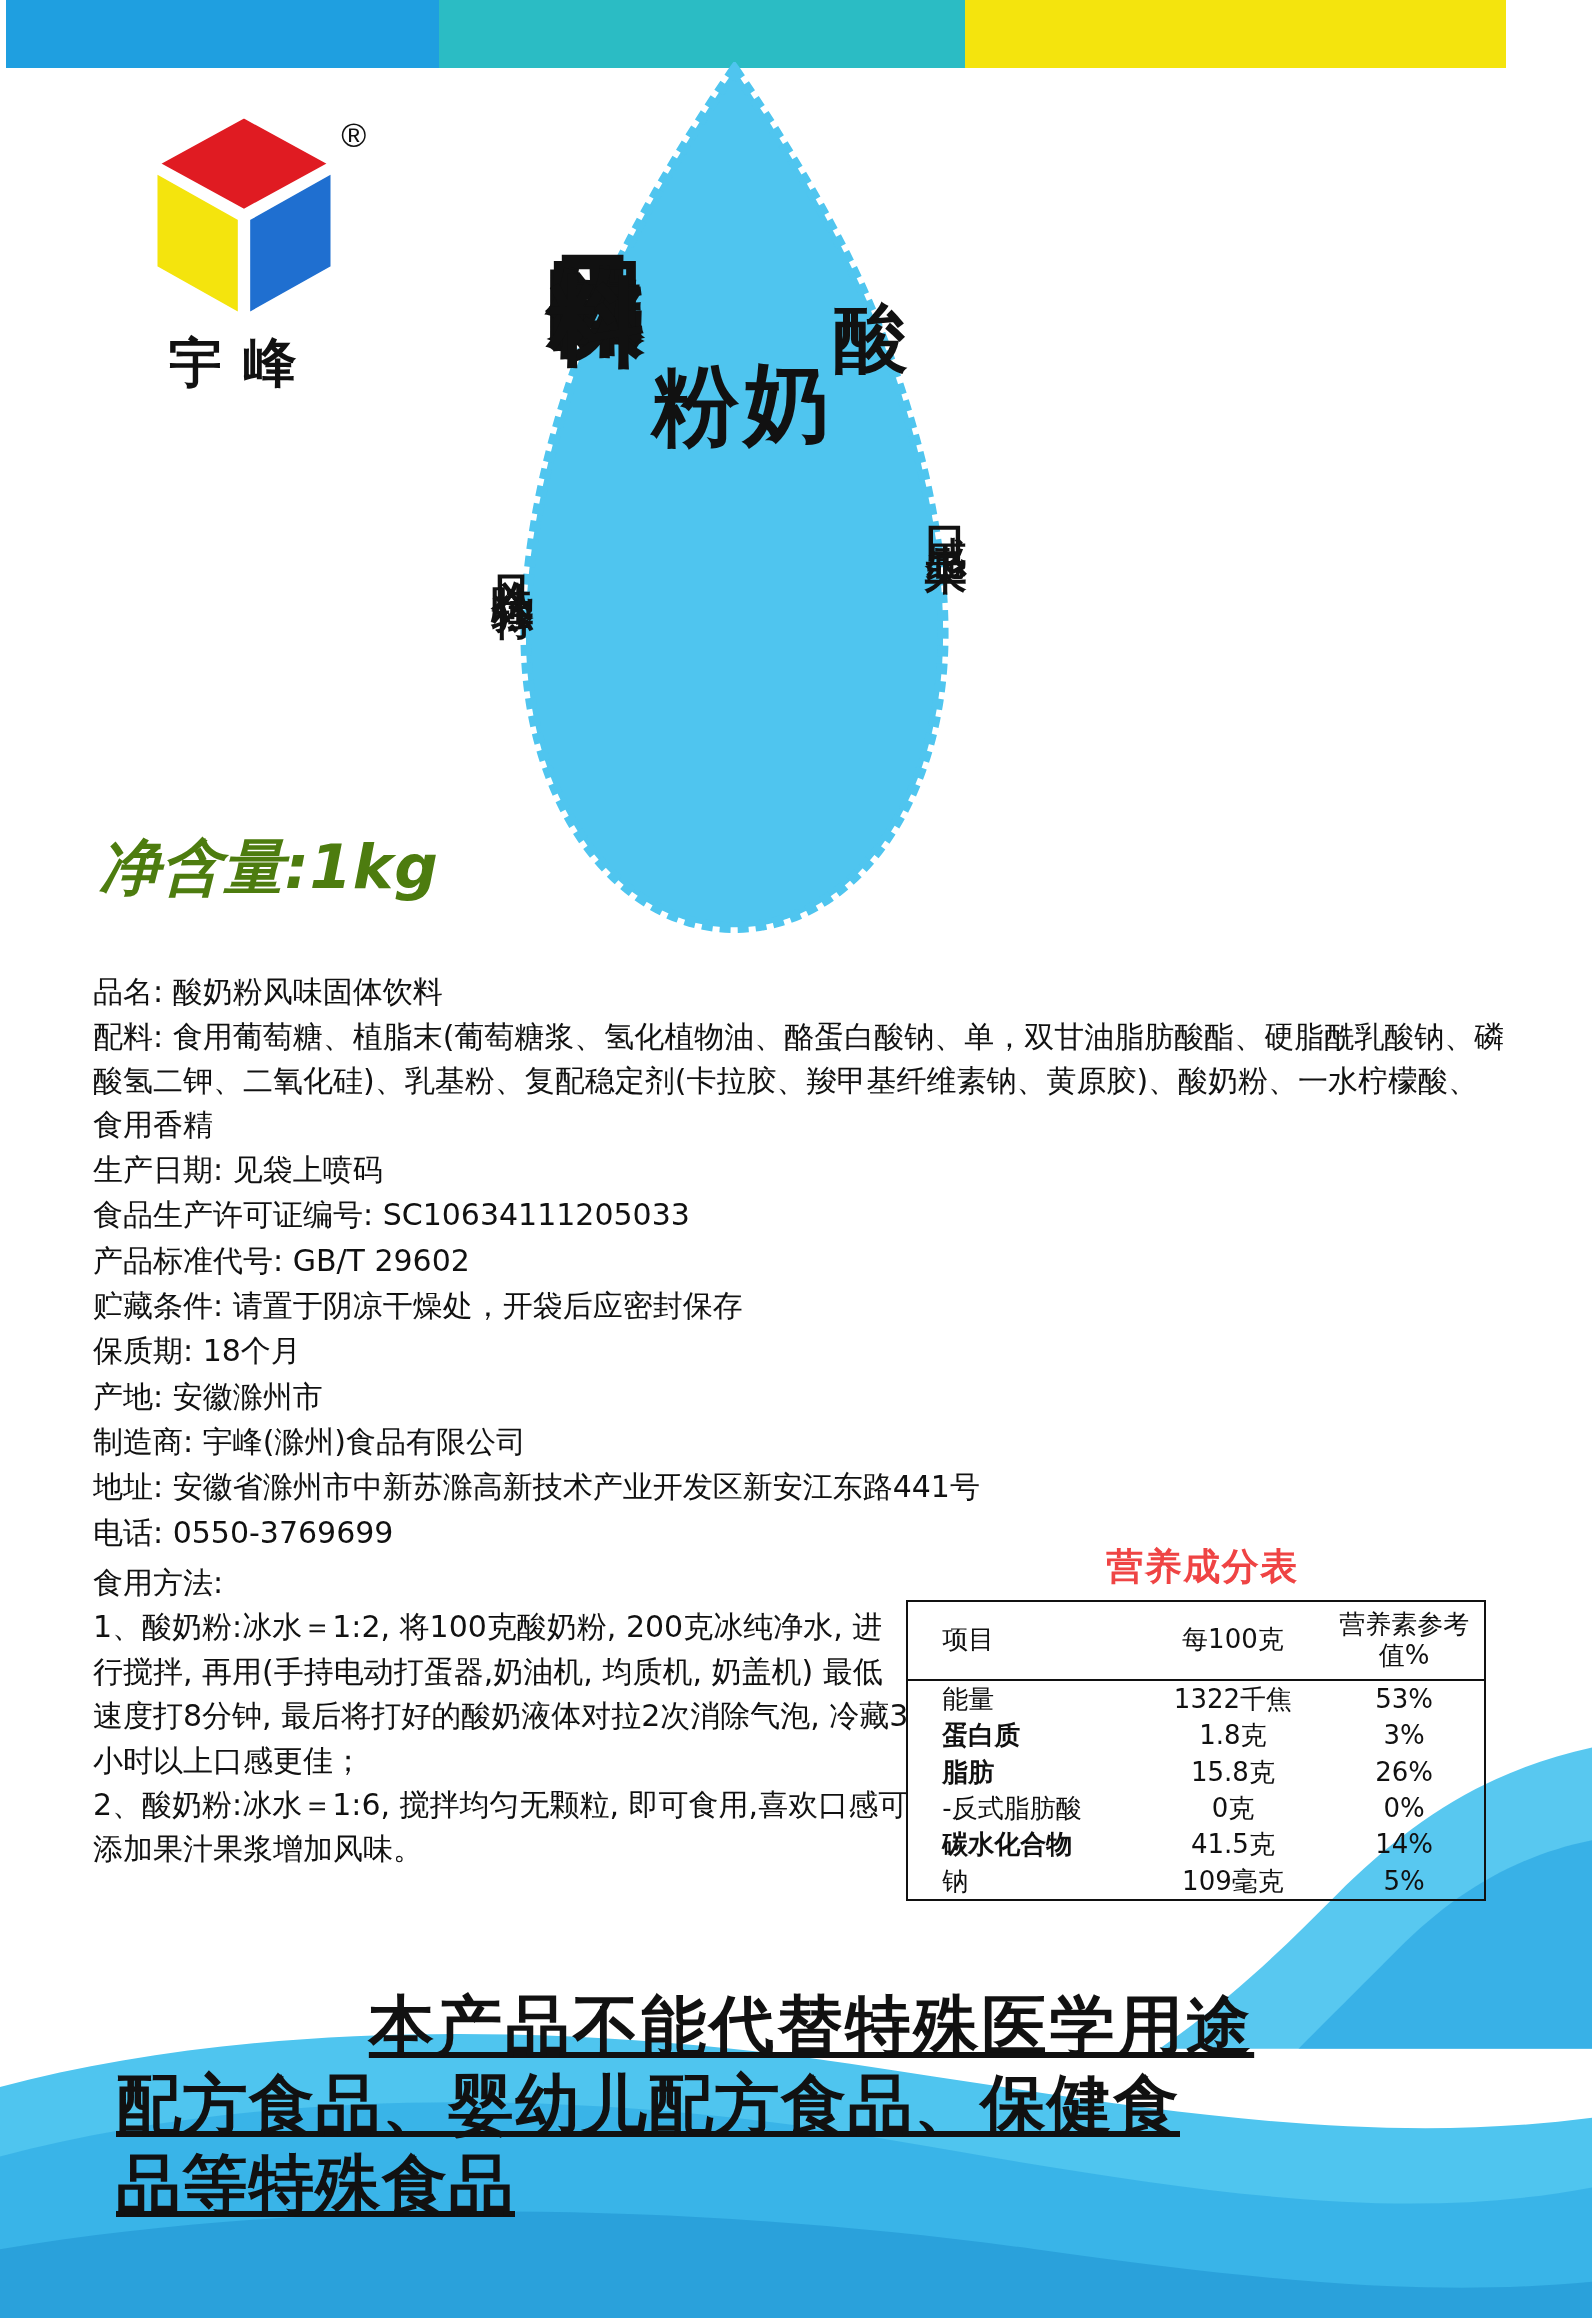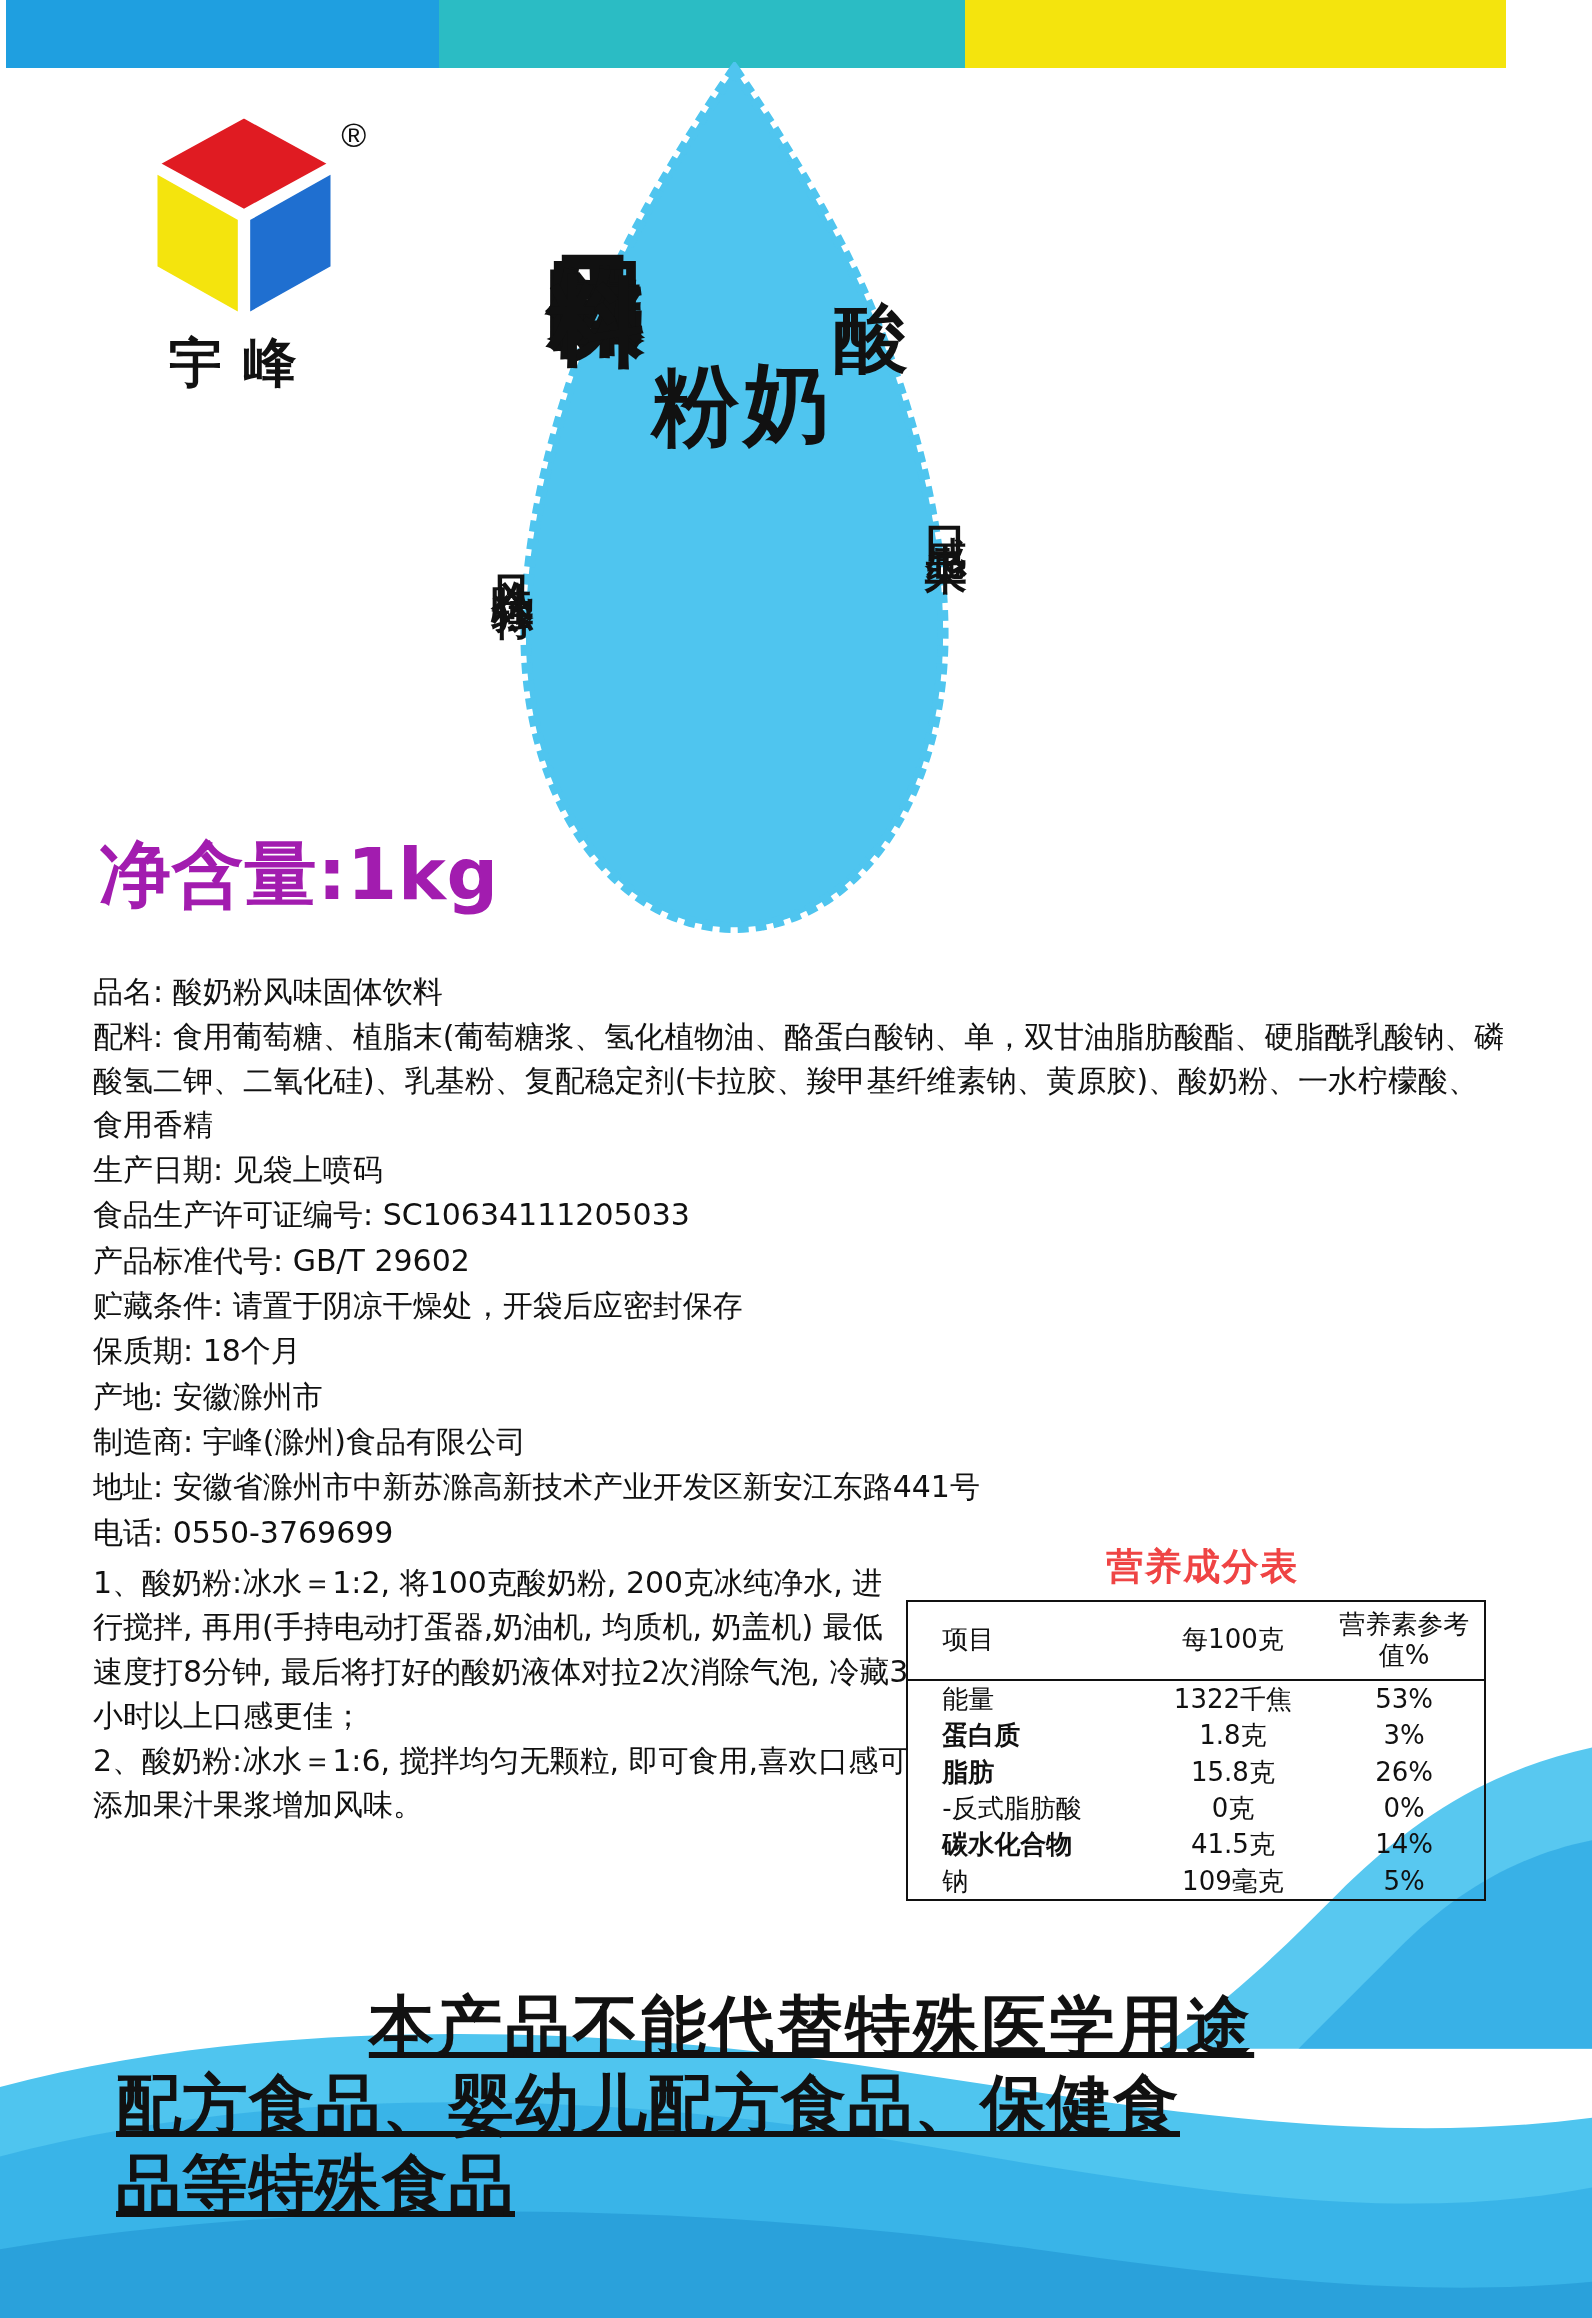--- a/index.html
+++ b/index.html
@@ -127,25 +127,26 @@
     font-size: 42px;
     letter-spacing: 7.7px;
     margin-top: 479px;
     margin-right: 15.5px;
   }
 
   
   .net-weight {
     position: absolute;
     left: 99px; top: 827px;
-    font-size: 72px;
-    font-weight: bold;
-    color: #a21caf;
+    font-size: 61px;
+    font-weight: bold;
+    color: #4d7c0f;
     font-family: "DejaVu Sans", sans-serif;
     letter-spacing: 0.8px;
+    font-style: italic;
   }
 
   
   .info {
     position: absolute;
     left: 93px; top: 970px;
     width: 1422px;
     font-family: "DejaVu Sans", sans-serif;
     font-size: 30px;
     line-height: 1.46;
@@ -298,20 +299,21 @@
   <div class="row">产品标准代号: GB/T 29602</div>
   <div class="row">贮藏条件: 请置于阴凉干燥处，开袋后应密封保存</div>
   <div class="row">保质期: 18个月</div>
   <div class="row">产地: 安徽滁州市</div>
   <div class="row">制造商: 宇峰(滁州)食品有限公司</div>
   <div class="row">地址: 安徽省滁州市中新苏滁高新技术产业开发区新安江东路441号</div>
   <div class="row">电话: 0550-3769699</div>
 </div>
 
 <div class="usage">
+  <div class="row">食用方法:</div>
   <div class="row">1、酸奶粉:冰水＝1:2, 将100克酸奶粉, 200克冰纯净水, 进行搅拌, 再用(手持电动打蛋器,奶油机, 均质机, 奶盖机) 最低速度打8分钟, 最后将打好的酸奶液体对拉2次消除气泡, 冷藏3小时以上口感更佳；</div>
   <div class="row">2、酸奶粉:冰水＝1:6, 搅拌均匀无颗粒, 即可食用,喜欢口感可添加果汁果浆增加风味。</div>
 </div>
 
 <div class="nutrition">
   <div class="title">营养成分表</div>
   <table>
     <tbody>
       <tr class="head">
         <td class="c1">项目</td>

